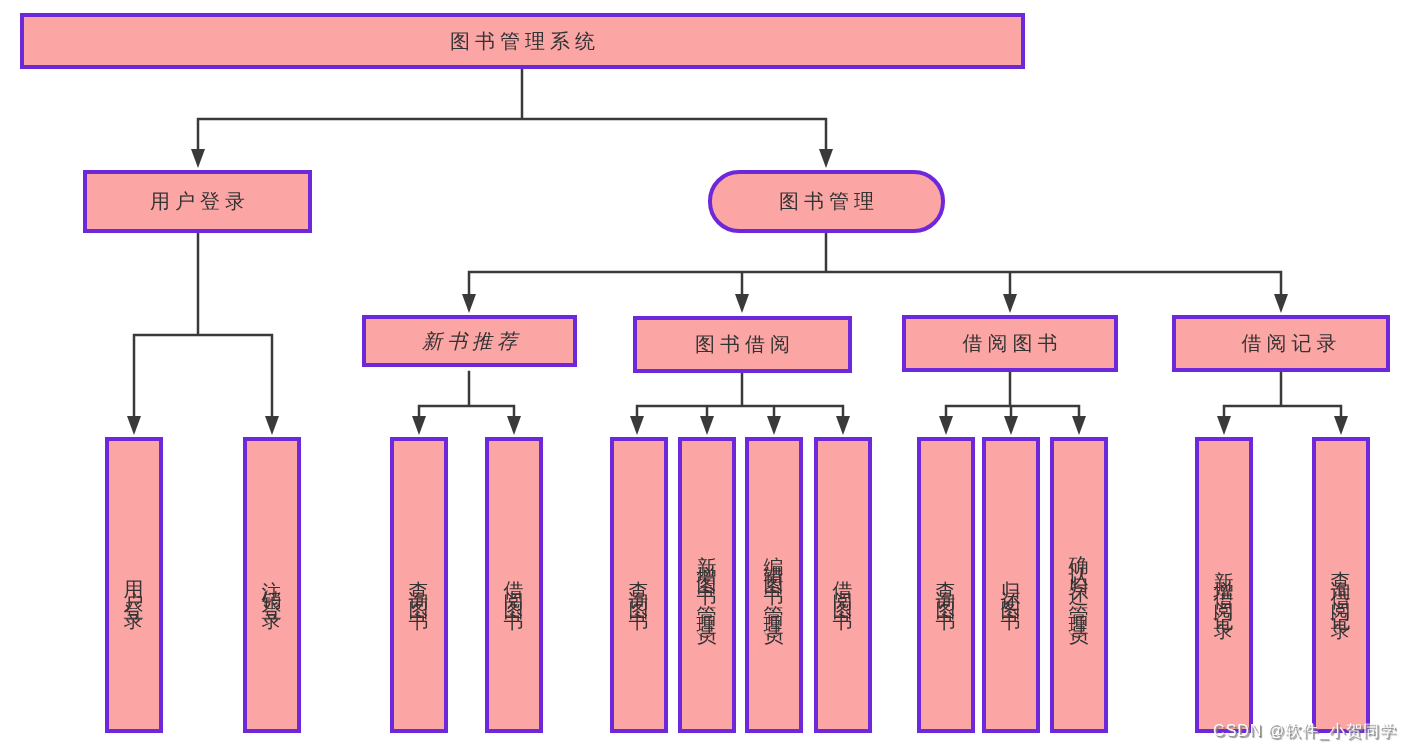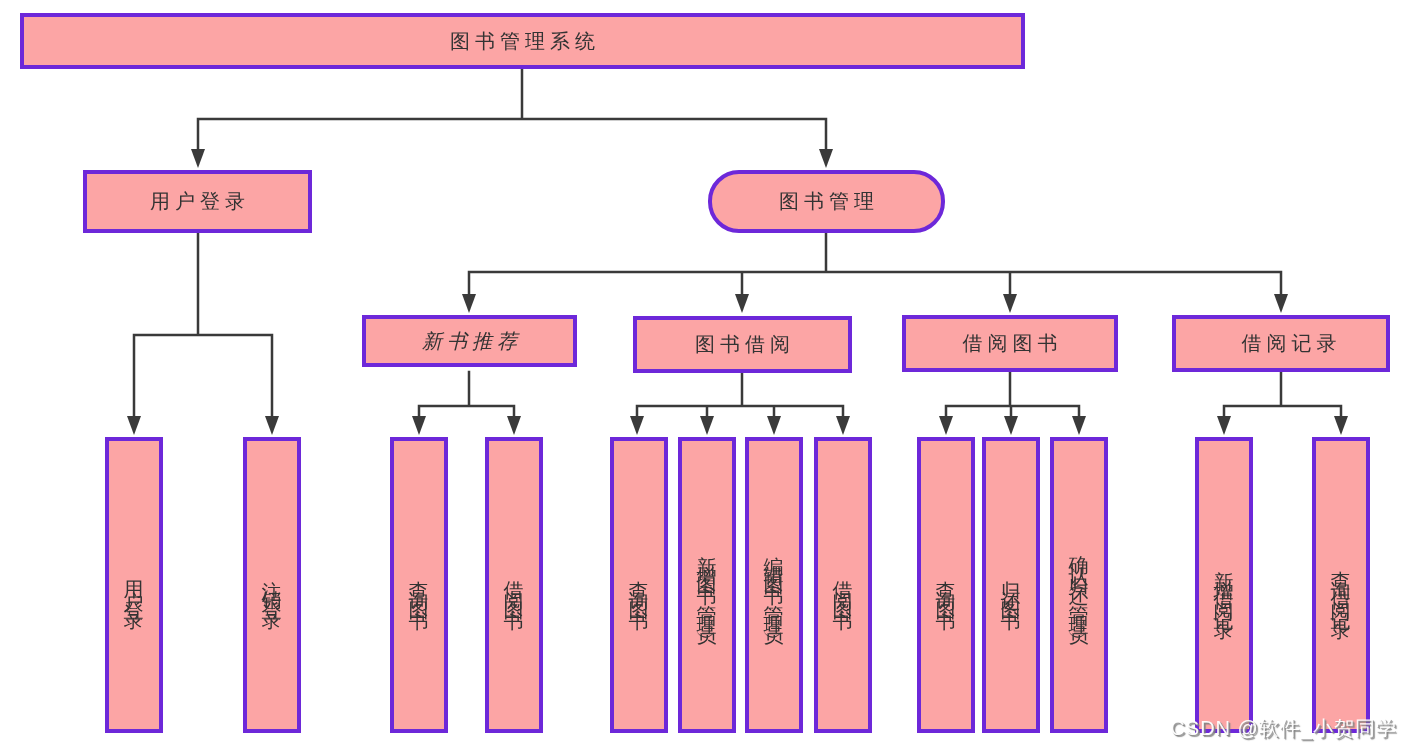--- a/index.html
+++ b/index.html
@@ -39,21 +39,21 @@
     text-orientation: mixed;
     letter-spacing: 10px;
     font-size: 20px;
     line-height: 1;
     white-space: nowrap;
   }
   .watermark {
     position: absolute;
     right: 8px;
     bottom: 5px;
-    font-size: 20px;
+    font-size: 16px;
     letter-spacing: 1px;
     color: rgba(255,255,255,0.95);
     text-shadow: 2px 2px 1px rgba(125,125,125,0.85), 1px 1px 0 rgba(160,160,160,0.9);
     white-space: nowrap;
     z-index: 5;
   }
 </style>
 </head>
 <body>
 

